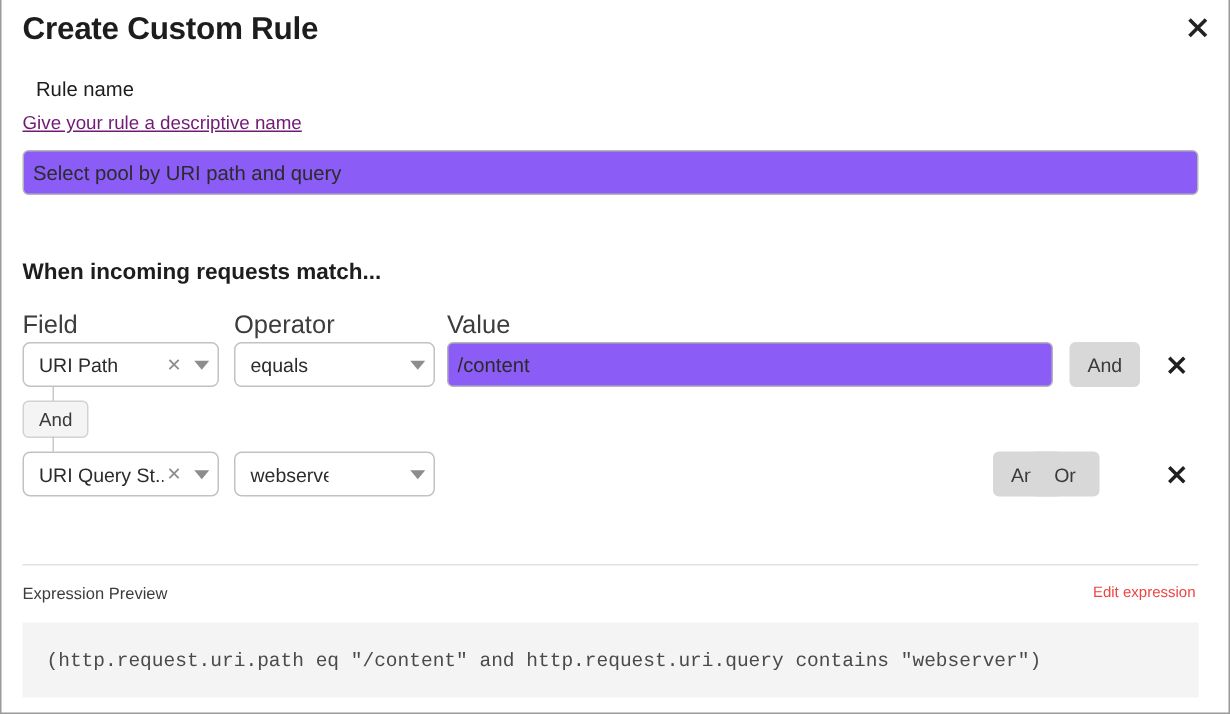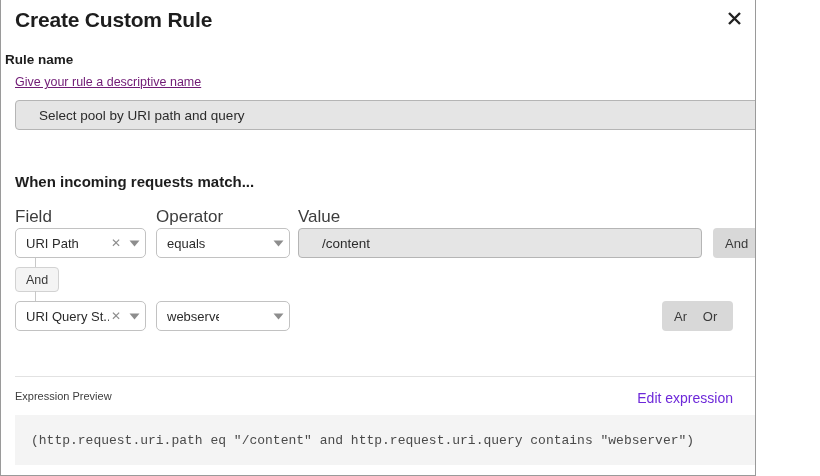--- a/index.html
+++ b/index.html
@@ -6,21 +6,21 @@
     margin: 0;
     padding: 0;
     background: #ffffff;
   }
   body {
     font-family: "Liberation Sans", sans-serif;
     -webkit-font-smoothing: antialiased;
   }
   #dialog {
     position: relative;
-    width: 756px;
+    width: 820px;
     height: 476px;
     box-sizing: border-box;
     background: #ffffff;
     border: 1px solid #9a9a9a;
     border-top: none;
     overflow: hidden;
   }
 
   
   .dlg-title {
@@ -55,34 +55,34 @@
     font-size: 13.5px;
     color: #1d1d1d;
     font-weight: normal;
   }
   .label-muted {
     position: absolute;
     font-size: 12.5px;
     color: #701a75;
     text-decoration: underline;
   }
-  #rule-name-label { left: 4px; top: 52px; font-weight: bold; }
+  #rule-name-label { left: 23px; top: 52px; }
   #rule-name-hint  { left: 14px; top: 75px; }
 
   .text-input {
     position: absolute;
     box-sizing: border-box;
     height: 30px;
     border: 1px solid #b5b5b5;
     border-radius: 4px;
-    background: #e5e5e5;
+    background: #8b5cf6;
     font-family: "Liberation Sans", sans-serif;
     font-size: 13.5px;
     color: #2b2b2b;
-    padding: 0 23px;
+    padding: 0 6px;
     outline: none;
   }
   #rule-name-input {
     left: 14px;
     top: 100px;
     width: 784px;
   }
 
   
   #match-heading {
@@ -245,22 +245,22 @@
     position: absolute;
     left: 14px;
     top: 390px;
     font-size: 11px;
     color: #3d3d3d;
   }
   #edit-expression {
     position: absolute;
     right: 22px;
     top: 390px;
-    font-size: 14px;
-    color: #6d28d9;
+    font-size: 10px;
+    color: #ef4444;
     text-decoration: none;
     cursor: pointer;
   }
   #expr-box {
     position: absolute;
     left: 14px;
     top: 415px;
     width: 784px;
     height: 50px;
     box-sizing: border-box;

